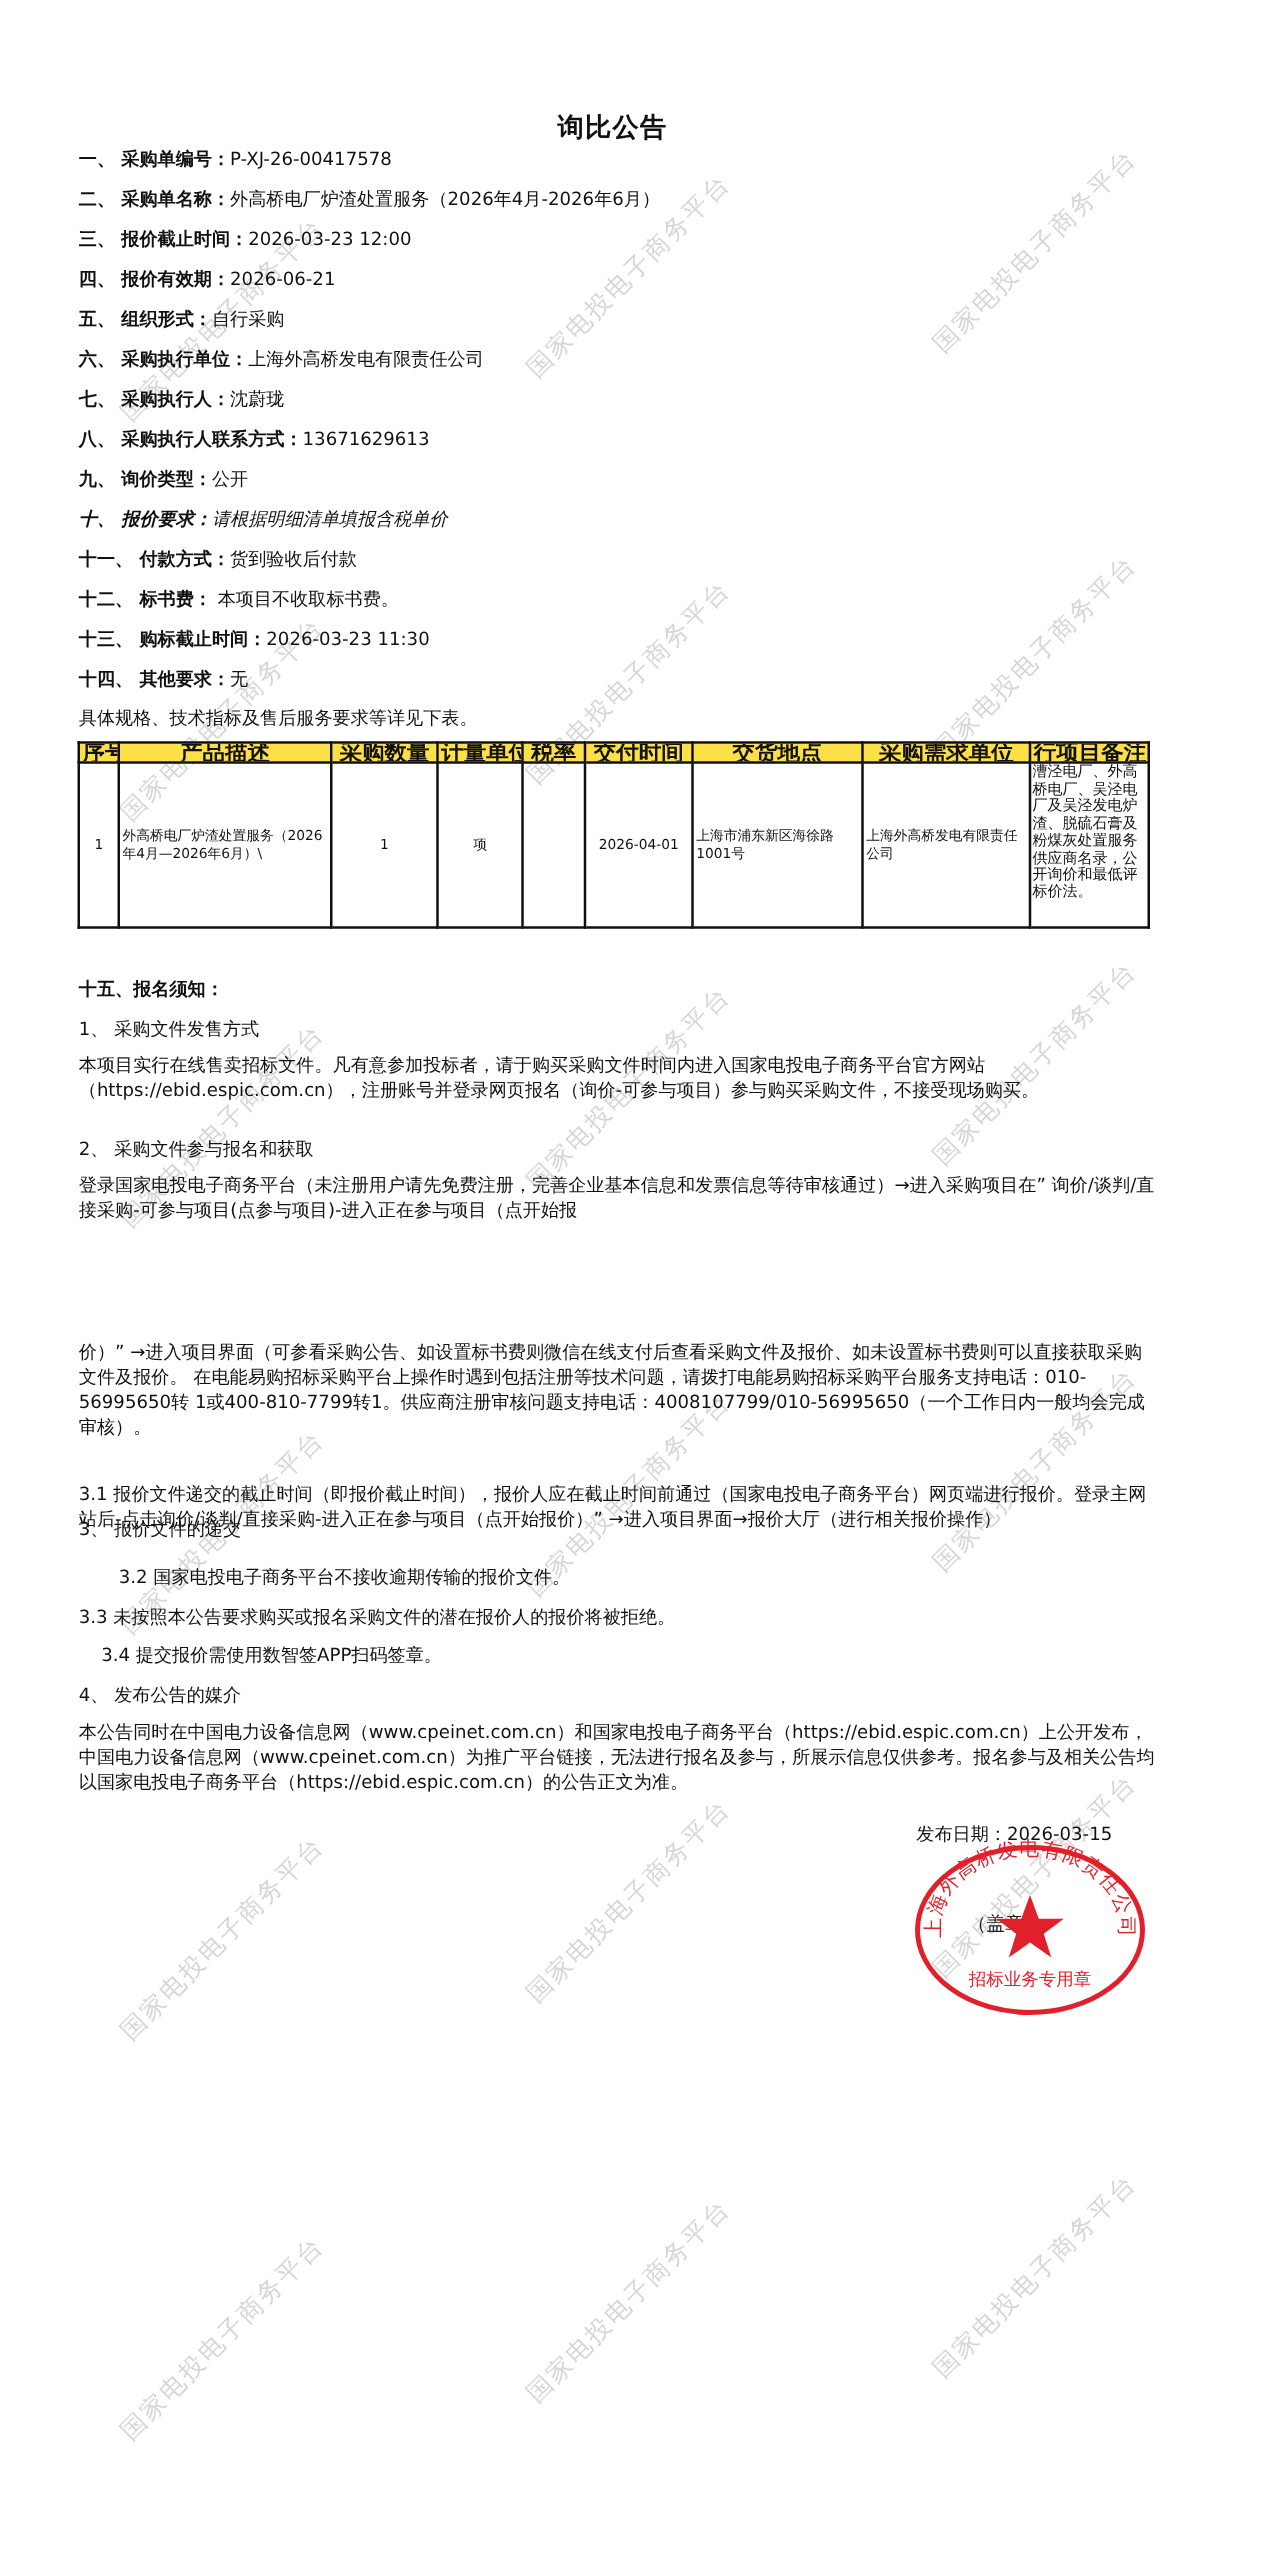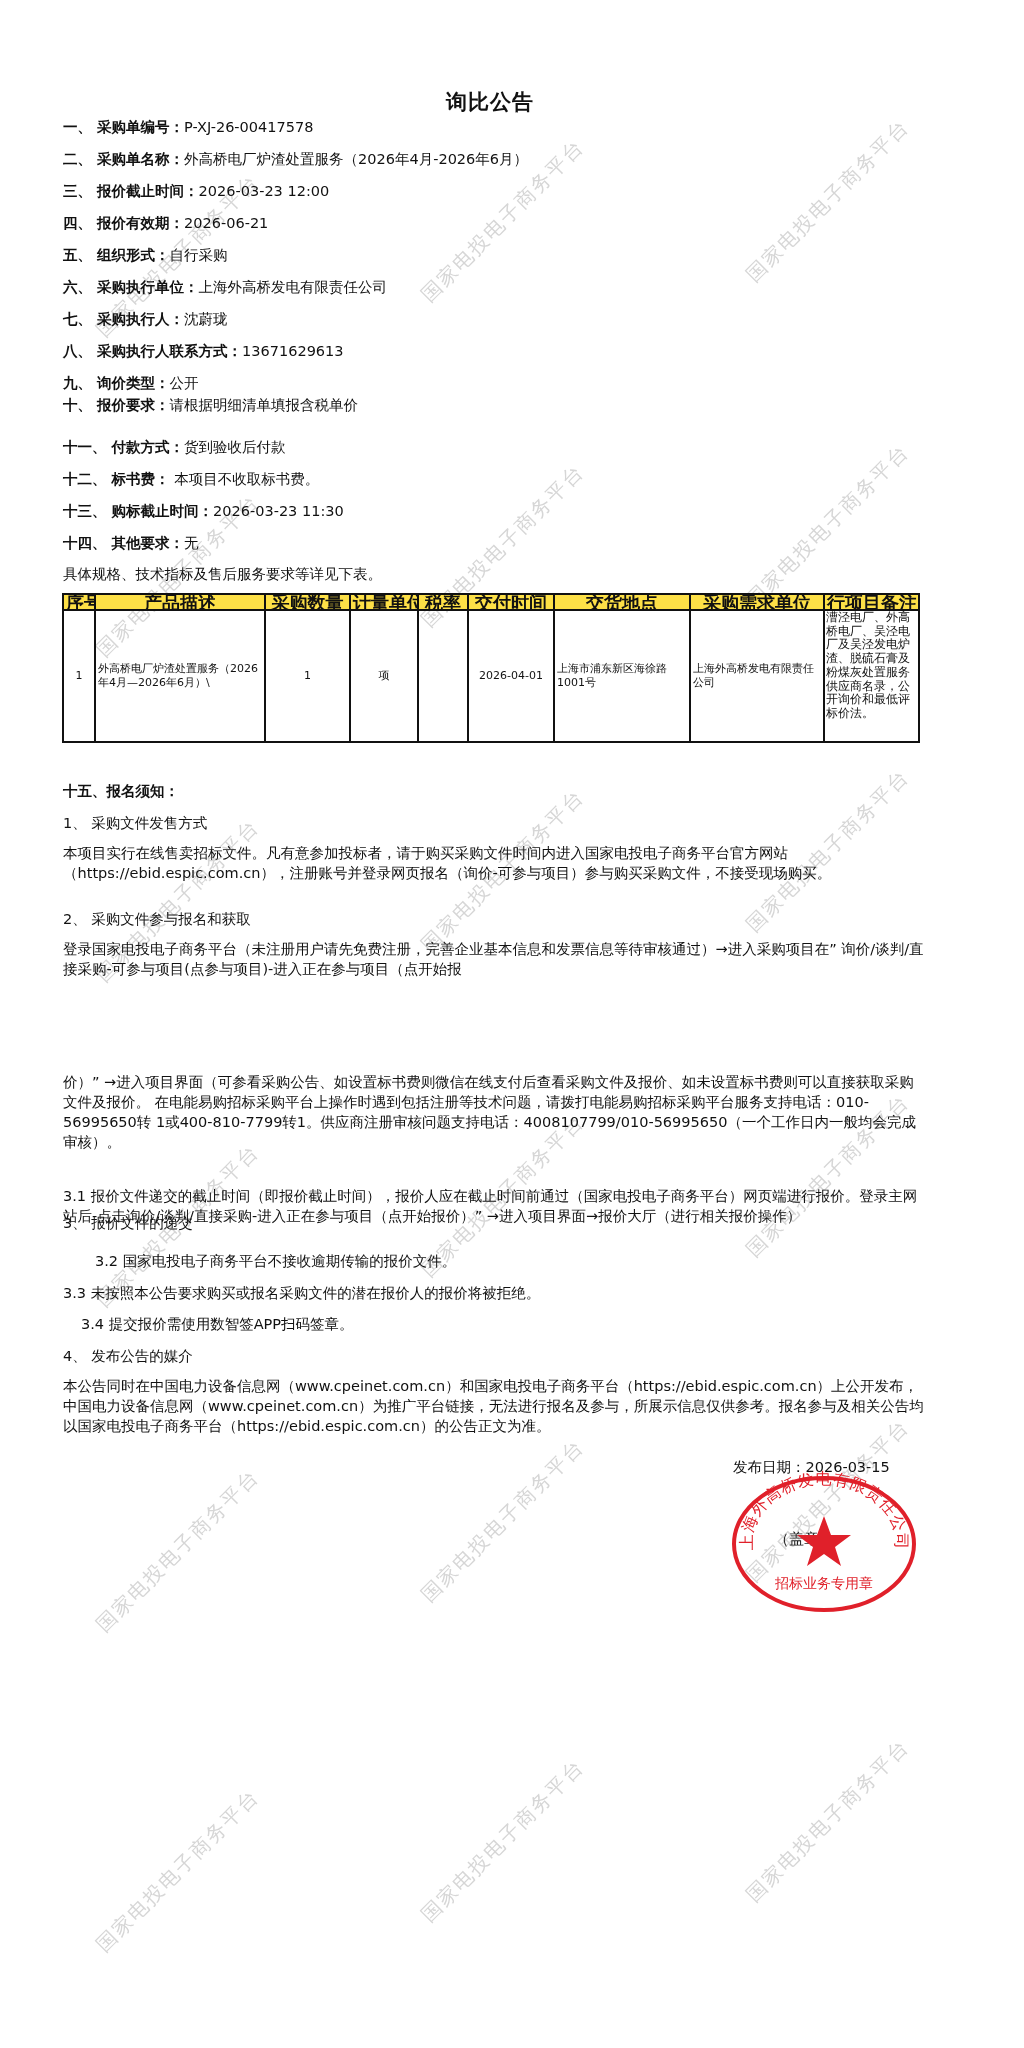--- a/index.html
+++ b/index.html
@@ -69,21 +69,21 @@
 
   <div class="field" style="top:118px;"><span class="lbl">一、 采购单编号：</span><span>P-XJ-26-00417578</span></div>
   <div class="field" style="top:150px;"><span class="lbl">二、 采购单名称：</span><span>外高桥电厂炉渣处置服务（2026年4月-2026年6月）</span></div>
   <div class="field" style="top:182px;text-align:center;"><span class="lbl">三、 报价截止时间：</span><span>2026-03-23 12:00</span></div>
   <div class="field" style="top:214px;"><span class="lbl">四、 报价有效期：</span><span>2026-06-21</span></div>
   <div class="field" style="top:246px;"><span class="lbl">五、 组织形式：</span><span>自行采购</span></div>
   <div class="field" style="top:278px;"><span class="lbl">六、 采购执行单位：</span><span>上海外高桥发电有限责任公司</span></div>
   <div class="field" style="top:310px;"><span class="lbl">七、 采购执行人：</span><span>沈蔚珑</span></div>
   <div class="field" style="top:342px;"><span class="lbl">八、 采购执行人联系方式：</span><span>13671629613</span></div>
   <div class="field" style="top:374px;"><span class="lbl">九、 询价类型：</span><span>公开</span></div>
-  <div class="field" style="top:396px;"><span class="lbl">十、 报价要求：</span><span>请根据明细清单填报含税单价</span></div>
+  <div class="field" style="top:406px;font-style:italic;"><span class="lbl">十、 报价要求：</span><span>请根据明细清单填报含税单价</span></div>
   <div class="field" style="top:438px;"><span class="lbl">十一、 付款方式：</span><span>货到验收后付款</span></div>
   <div class="field" style="top:470px;"><span class="lbl">十二、 标书费：</span><span> 本项目不收取标书费。</span></div>
   <div class="field" style="top:502px;"><span class="lbl">十三、 购标截止时间：</span><span>2026-03-23 11:30</span></div>
   <div class="field" style="top:534px;"><span class="lbl">十四、 其他要求：</span><span>无</span></div>
 
   <div class="plain" style="top:565px;">具体规格、技术指标及售后服务要求等详见下表。</div>
 
   <table class="items">
     <colgroup>
       <col style="width:32px">

